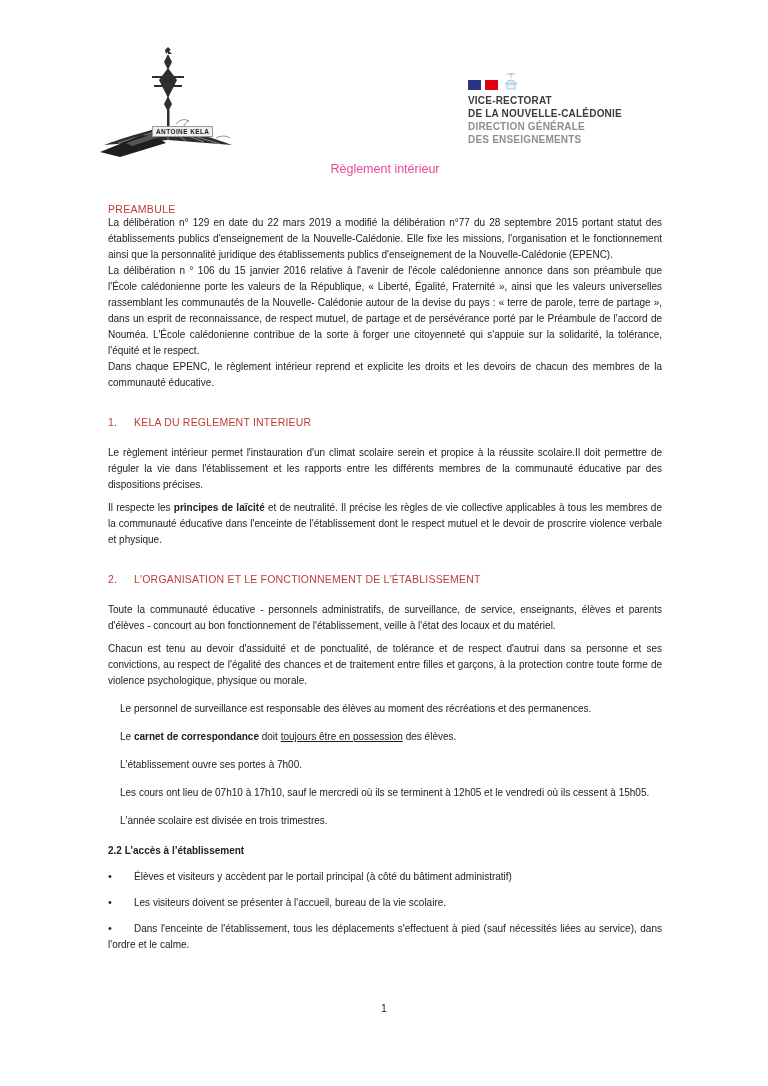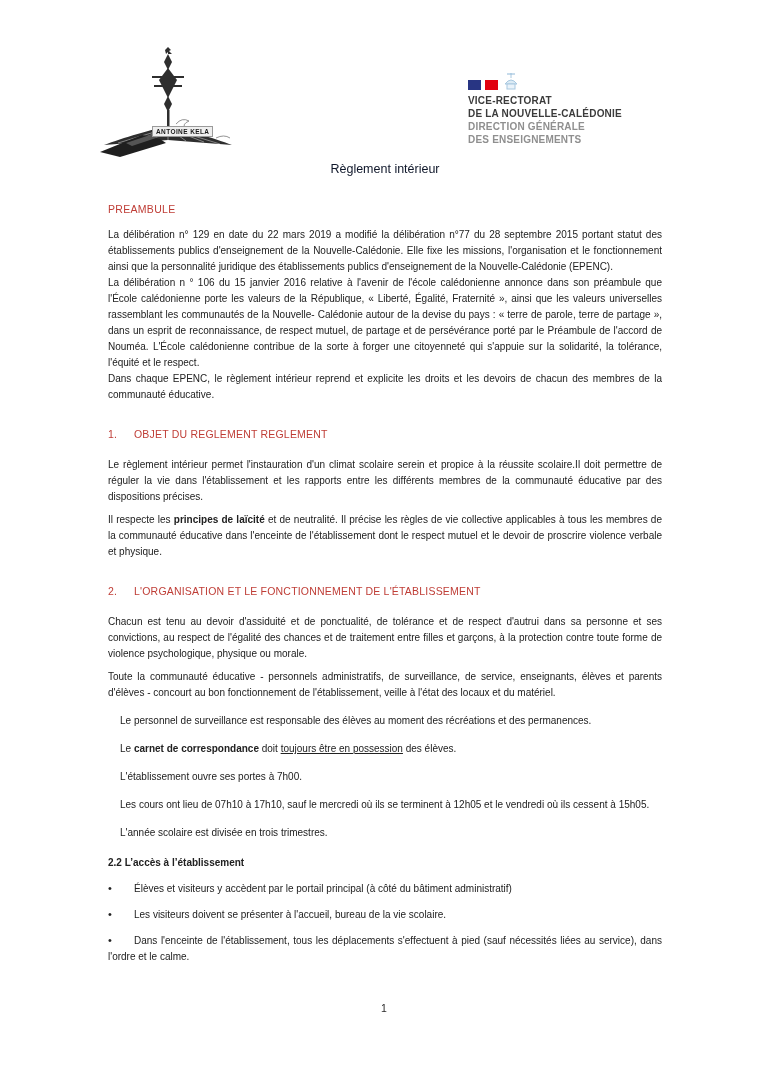--- a/index.html
+++ b/index.html
@@ -24,23 +24,23 @@
   .flag-row{display:flex;align-items:flex-end;gap:5px;height:18px;margin-bottom:4px;}
   .flag{display:flex;gap:4px;align-items:flex-end;}
   .flag i{display:block;width:13px;height:10px;}
   .fb{background:#283583;}
   .fr{background:#e1000f;}
   .inst-line{font-size:10px;font-weight:bold;line-height:13px;letter-spacing:.2px;}
   .inst-dark{color:var(--dark);}
   .inst-gray{color:var(--gray);}
   
   .content{position:absolute;left:108px;top:162px;width:554px;}
-  .doc-title{text-align:center;font-size:12.5px;color:#0f172a;margin:0;}
+  .doc-title{text-align:center;font-size:12.5px;color:#ec4899;margin:0;}
   .preamble-label{margin-top:27px;color:var(--red);font-size:10.5px;letter-spacing:.3px;}
-  .preamble-paras{margin-top:12px;}
+  .preamble-paras{margin-top:0;}
   .para,.block-p,.block-line,.block-bullet{font-size:10px;line-height:16px;}
   .para{margin:0;text-align:justify;}
   .section-heading{display:flex;margin-top:25px;color:var(--red);font-size:10.5px;letter-spacing:.2px;}
   .sec-num{width:26px;flex:none;}
   .section-body{margin-top:17px;}
   .block-p{margin:0 0 7px;text-align:justify;}
   .block-line{margin:12px;text-align:justify;}
   .block-h3{margin:14px 0 1px;font-weight:bold;font-size:10px;line-height:16px;}
   .block-bullet{margin:9px 0 0;text-align:justify;}
   .dot{display:inline-block;width:26px;font-size:11px;}
@@ -102,33 +102,33 @@
     <p class="doc-title">Règlement intérieur</p>
     <div class="preamble-label">PREAMBULE</div>
     <div class="preamble-paras">
         <p class="para"><span>La délibération n° 129 en date du 22 mars 2019 a modifié la délibération n°77 du 28 septembre 2015 portant statut des établissements publics d'enseignement de la Nouvelle-Calédonie. Elle fixe les missions, l'organisation et le fonctionnement ainsi que la personnalité juridique des établissements publics d'enseignement de la Nouvelle-Calédonie (EPENC).</span></p>
         <p class="para"><span>La délibération n ° 106 du 15 janvier 2016 relative à l'avenir de l'école calédonienne annonce dans son préambule que l'École calédonienne porte les valeurs de la République, « Liberté, Égalité, Fraternité », ainsi que les valeurs universelles rassemblant les communautés de la Nouvelle- Calédonie autour de la devise du pays : « terre de parole, terre de partage », dans un esprit de reconnaissance, de respect mutuel, de partage et de persévérance porté par le Préambule de l'accord de Nouméa. L'École calédonienne contribue de la sorte à forger une citoyenneté qui s'appuie sur la solidarité, la tolérance, l'équité et le respect.</span></p>
         <p class="para"><span>Dans chaque EPENC, le règlement intérieur reprend et explicite les droits et les devoirs de chacun des membres de la communauté éducative.</span></p>
       </div>
     <div>
         <div class="section-heading">
           <span class="sec-num">1.</span>
-          <span class="sec-title">OBJET DU REGLEMENT REGLEMENT</span>
+          <span class="sec-title">KELA DU REGLEMENT INTERIEUR</span>
         </div>
         <div class="section-body">
           <p class="block-p"><span>Le règlement intérieur permet l'instauration d'un climat scolaire serein et propice à la réussite scolaire.Il doit permettre de réguler la vie dans l'établissement et les rapports entre les différents membres de la communauté éducative par des dispositions précises.</span></p>
           <p class="block-p"><span>Il respecte les </span><span class="b">principes de laïcité</span><span> et de neutralité. Il précise les règles de vie collective applicables à tous les membres de la communauté éducative dans l'enceinte de l'établissement dont le respect mutuel et le devoir de proscrire violence verbale et physique.</span></p>
         </div>
         <div class="section-heading">
           <span class="sec-num">2.</span>
           <span class="sec-title">L'ORGANISATION ET LE FONCTIONNEMENT DE L'ÉTABLISSEMENT</span>
         </div>
         <div class="section-body">
+          <p class="block-p"><span>Toute la communauté éducative - personnels administratifs, de surveillance, de service, enseignants, élèves et parents d'élèves - concourt au bon fonctionnement de l'établissement, veille à l'état des locaux et du matériel.</span></p>
           <p class="block-p"><span>Chacun est tenu au devoir d'assiduité et de ponctualité, de tolérance et de respect d'autrui dans sa personne et ses convictions, au respect de l'égalité des chances et de traitement entre filles et garçons, à la protection contre toute forme de violence psychologique, physique ou morale.</span></p>
-          <p class="block-p"><span>Toute la communauté éducative - personnels administratifs, de surveillance, de service, enseignants, élèves et parents d'élèves - concourt au bon fonctionnement de l'établissement, veille à l'état des locaux et du matériel.</span></p>
           <p class="block-line"><span>Le personnel de surveillance est responsable des élèves au moment des récréations et des permanences.</span></p>
           <p class="block-line"><span>Le </span><span class="b">carnet de correspondance</span><span> doit </span><span class="u">toujours être en possession</span><span> des élèves.</span></p>
           <p class="block-line"><span>L'établissement ouvre ses portes à 7h00.</span></p>
           <p class="block-line"><span>Les cours ont lieu de 07h10 à 17h10, sauf le mercredi où ils se terminent à 12h05 et le vendredi où ils cessent à 15h05.</span></p>
           <p class="block-line"><span>L'année scolaire est divisée en trois trimestres.</span></p>
           <p class="block-h3">2.2 L’accès à l’établissement</p>
           <p class="block-bullet"><span class="dot">•</span><span>Élèves et visiteurs y accèdent par le portail principal (à côté du bâtiment administratif)</span></p>
           <p class="block-bullet"><span class="dot">•</span><span>Les visiteurs doivent se présenter à l'accueil, bureau de la vie scolaire.</span></p>
           <p class="block-bullet"><span class="dot">•</span><span>Dans l'enceinte de l'établissement, tous les déplacements s'effectuent à pied (sauf nécessités liées au service), dans l'ordre et le calme.</span></p>
         </div>

